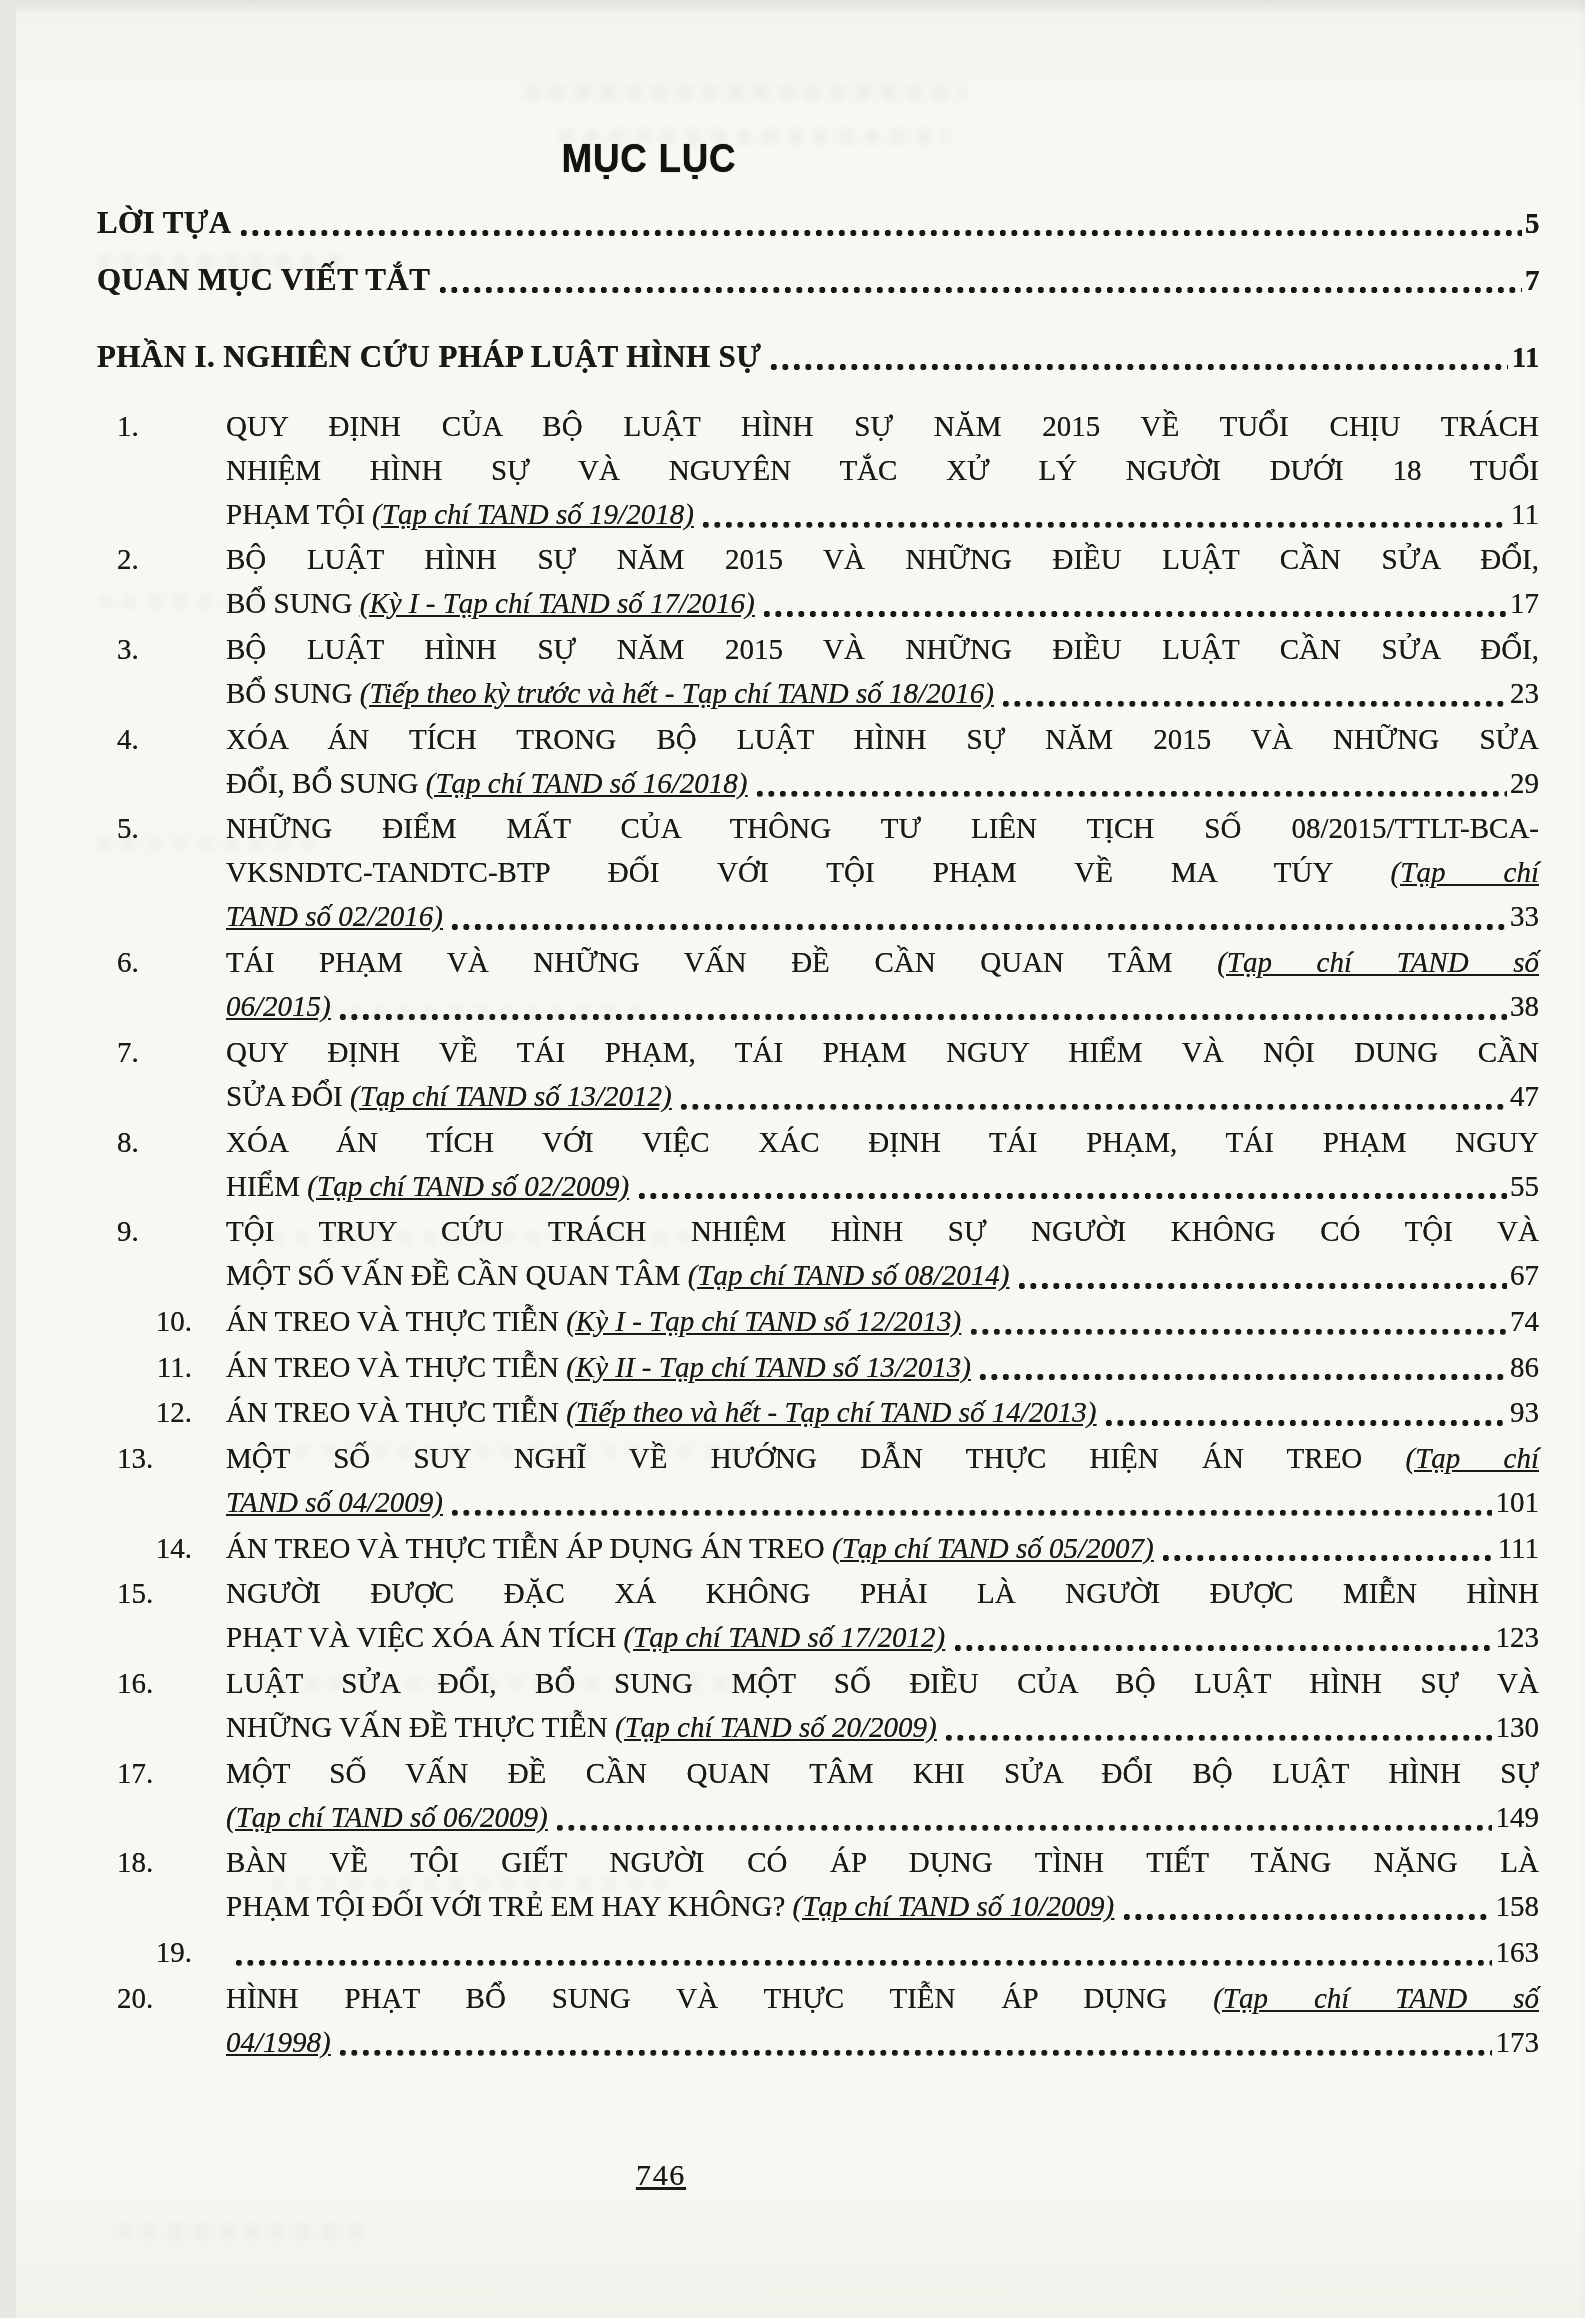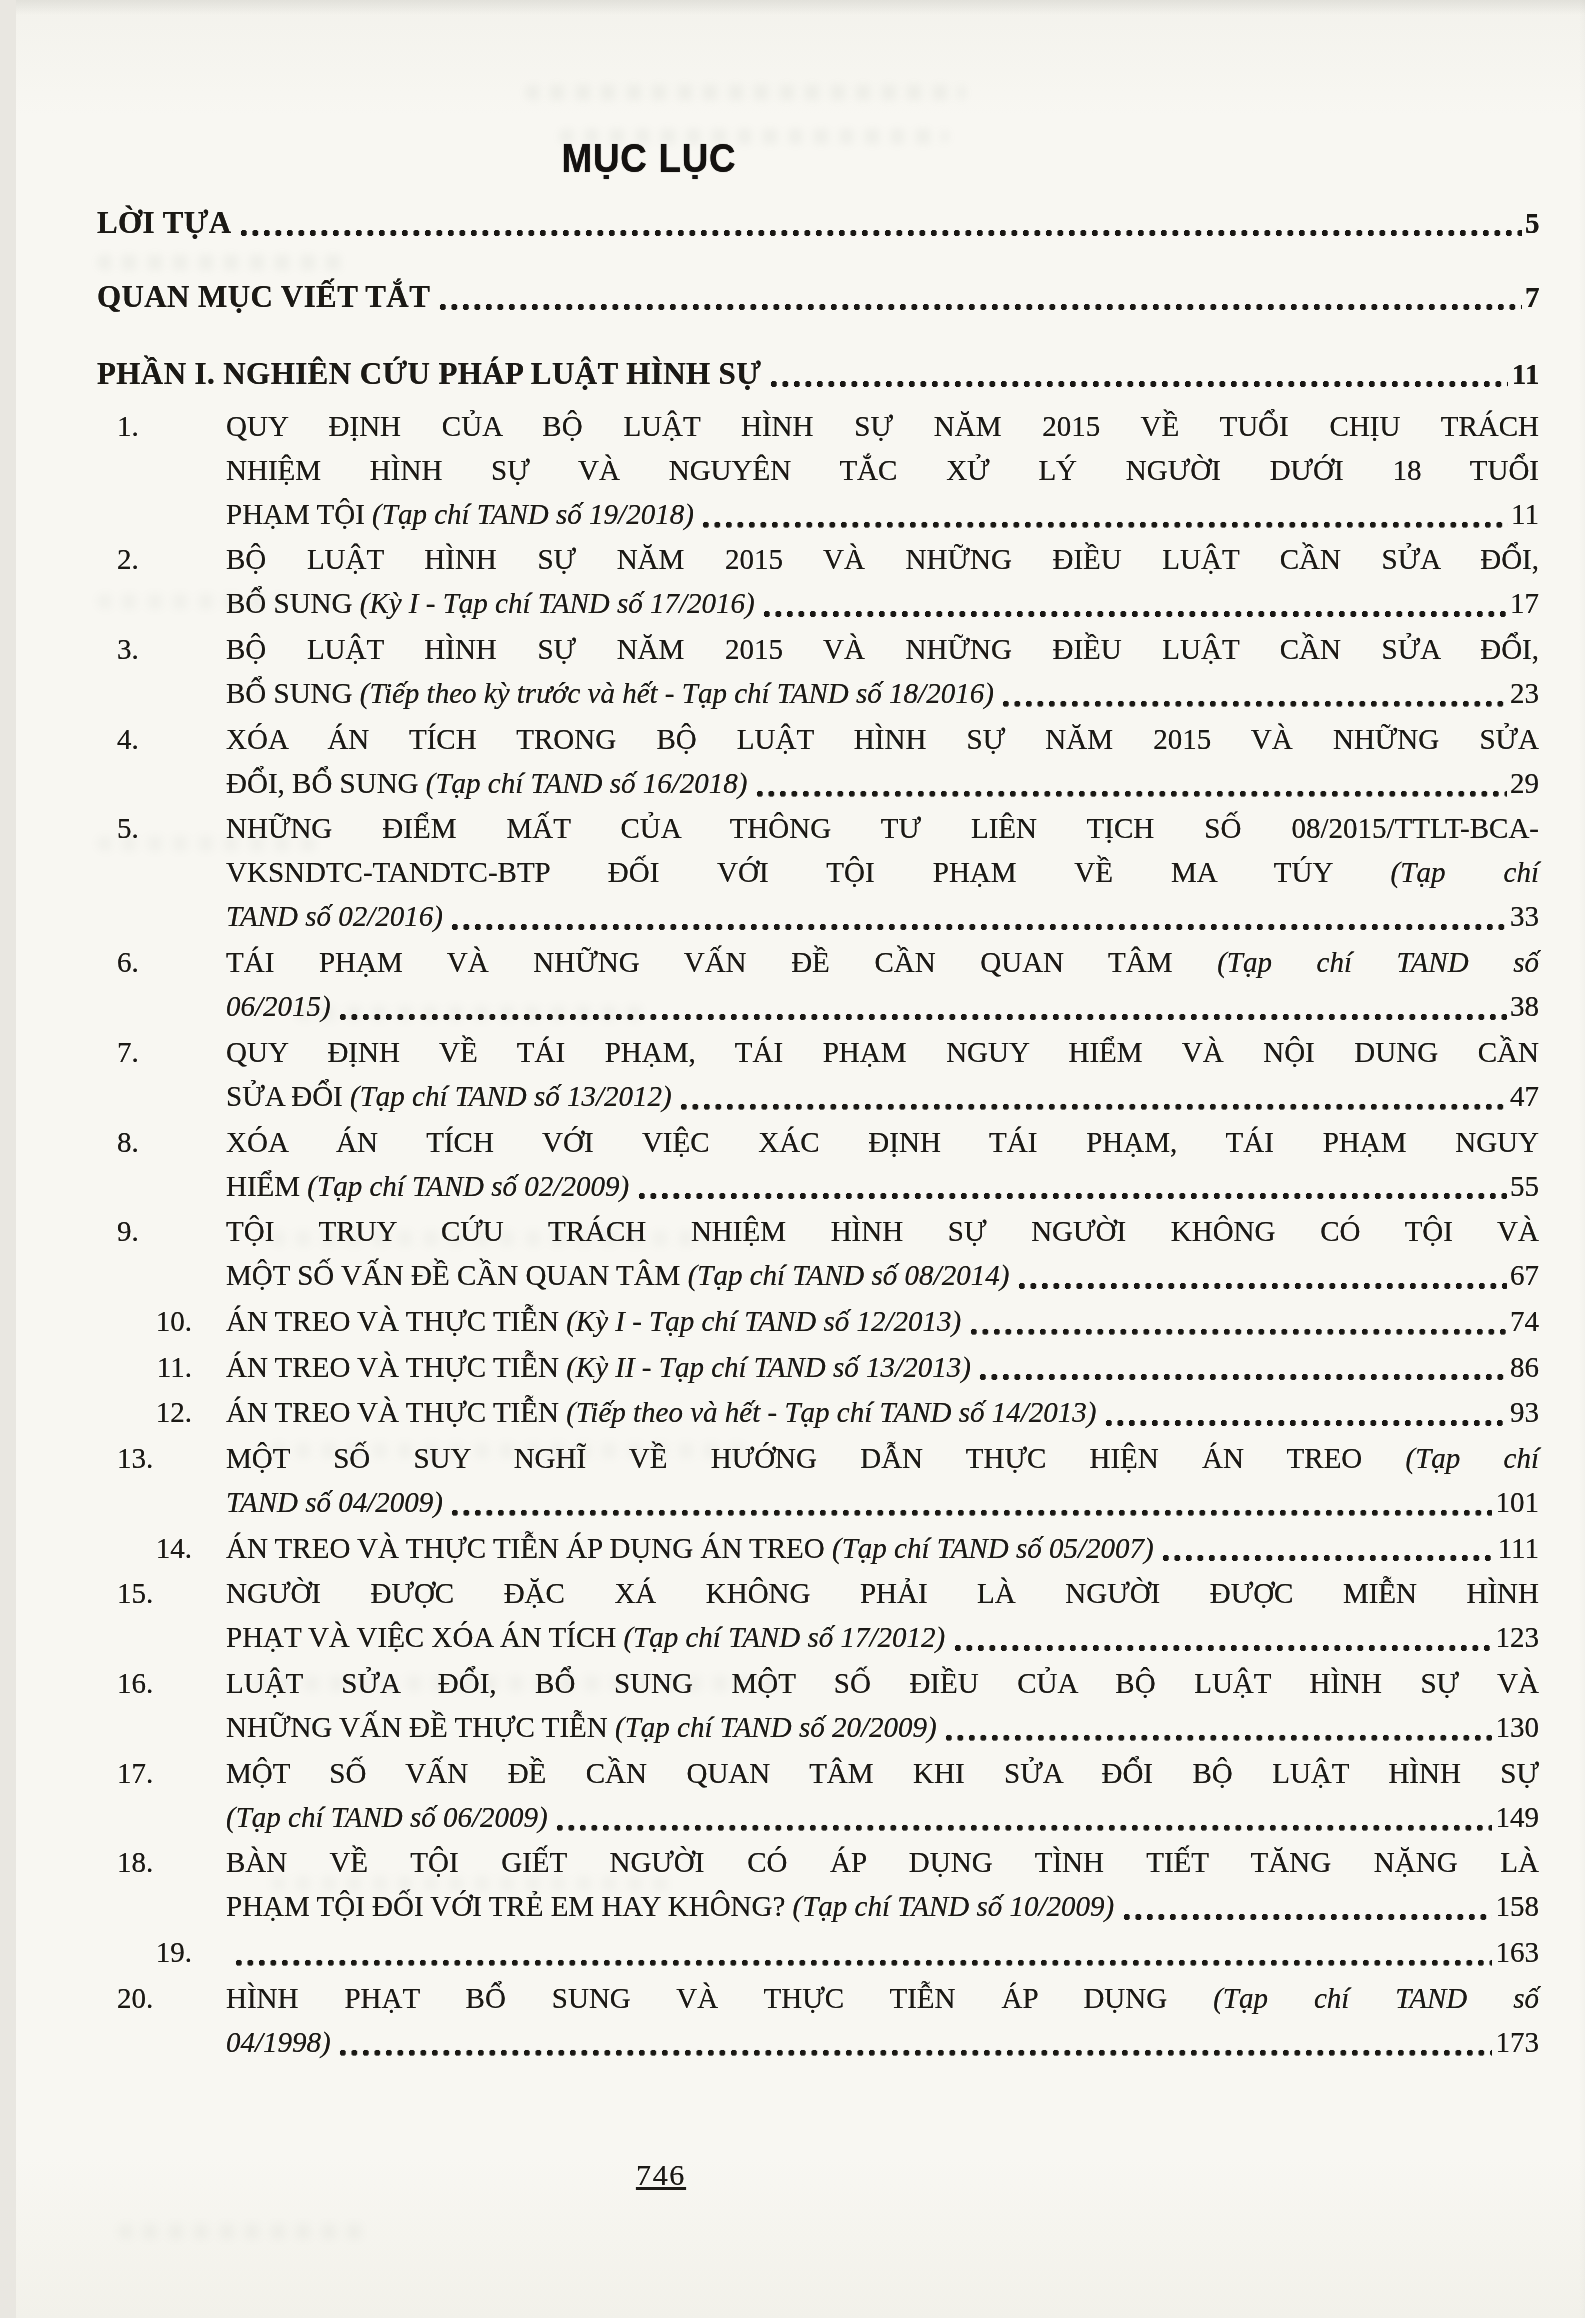--- a/index.html
+++ b/index.html
@@ -33,21 +33,21 @@
     font-size:40px;letter-spacing:0.8px;color:#141210;
     text-shadow:0 0 0.8px #141210;white-space:nowrap;margin:0;
   }
   .front{position:absolute;top:200px;left:81px;width:1443px;}
   .fline{
     display:flex;align-items:baseline;
     font-weight:700;font-size:31px;line-height:46px;
     letter-spacing:0.4px;text-shadow:0 0 0.5px rgba(20,18,14,.85);
     white-space:nowrap;
   }
-  .fline.f1{margin-bottom:28px;}
+  .fline.f1{margin-bottom:11px;}
   .fline.f2{margin-bottom:31px;}
   .entries{position:absolute;top:402px;left:210px;width:1313px;}
   .entry{margin-top:1.7px;}
   .eline{
     position:relative;font-size:29px;line-height:44px;height:44px;
     text-shadow:0 0 0.4px rgba(22,20,16,.8);
   }
   .eline.just{text-align:justify;text-align-last:justify;}
   .eline.last{display:flex;align-items:baseline;}
   .eline .txt{white-space:nowrap;}
@@ -56,21 +56,21 @@
     text-align:right;font-size:29px;
   }
   .leader{
     flex:1 1 auto;min-width:51px;height:7.6px;align-self:flex-end;
     margin:0 3.4px 7.6px 8.5px;
     background-image:radial-gradient(circle at 3.8px 3.8px, #1a1814 2.8px, rgba(0,0,0,0) 3.3px);
     background-size:11.5px 7.6px;background-repeat:repeat-x;
   }
   .fline .leader{margin-bottom:9.3px;}
   .pnum{font-size:29px;white-space:nowrap;}
-  i{font-style:italic;}
+  i{font-style:italic;text-decoration:underline;}
   .footer{
     position:absolute;top:2158px;left:645px;transform:translateX(-50%);
     font-size:30px;letter-spacing:1.7px;text-shadow:0 0 0.4px rgba(22,20,16,.8);text-decoration:underline;
   }
 </style>
 </head>
 <body>
 
 <div class="page">
 

